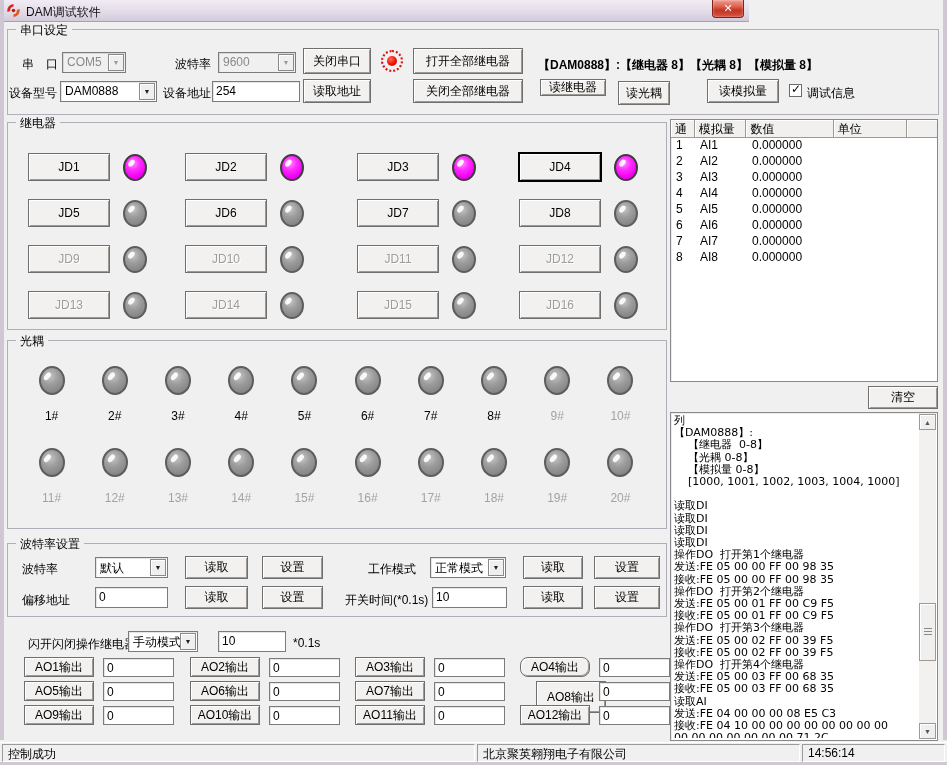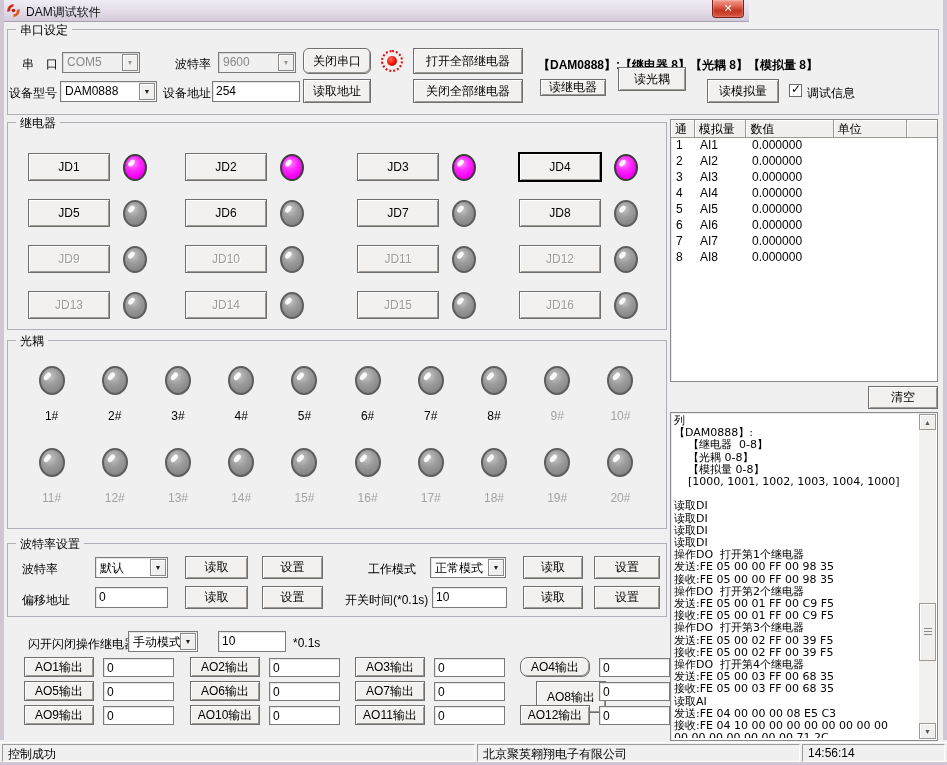--- a/index.html
+++ b/index.html
@@ -126,45 +126,45 @@
     </div>
   </div>
   <div class="frame-strip fs-left"></div>
   <div class="frame-strip fs-right"></div>
   <div class="frame-strip fs-bottom"></div>
 
   <div class="gb" style="left:7px;top:29px;width:932px;height:86px;">
     <span class="gb-legend">串口设定</span>
   </div>
   <span class="lbl" style="left:22px;top:56px;">串　口</span>
-  <div class="combo gray" style="left:62px;top:52px;width:78px;height:21px;">
+  <div class="combo gray" style="left:62px;top:52px;width:64px;height:21px;">
     <span class="val">COM5</span>
     <span class="arrow">▼</span>
   </div>
   <span class="lbl" style="left:175px;top:56px;">波特率</span>
   <div class="combo gray" style="left:218px;top:52px;width:78px;height:21px;">
     <span class="val">9600</span>
     <span class="arrow">▼</span>
   </div>
-  <div class="btn" style="left:303px;top:48px;width:68px;height:26px;border-radius:6px;">关闭串口</div>
+  <div class="btn" style="left:303px;top:48px;width:68px;height:26px;">关闭串口</div>
   <span class="led-red" style="left:381px;top:50px;"></span>
   <div class="btn" style="left:413px;top:48px;width:110px;height:26px;">打开全部继电器</div>
   <span class="lbl bold" style="left:538px;top:57px;">【DAM0888】:【继电器  8】【光耦 8】【模拟量 8】</span>
 
   <span class="lbl" style="left:9px;top:85px;">设备型号</span>
   <div class="combo" style="left:60px;top:81px;width:97px;height:21px;">
     <span class="val">DAM0888</span>
     <span class="arrow">▼</span>
   </div>
   <span class="lbl" style="left:163px;top:85px;">设备地址</span>
   <div class="input" style="left:212px;top:81px;width:88px;height:21px;">254</div>
   <div class="btn" style="left:303px;top:79px;width:68px;height:24px;">读取地址</div>
   <div class="btn" style="left:413px;top:79px;width:110px;height:24px;">关闭全部继电器</div>
   <div class="btn" style="left:540px;top:79px;width:66px;height:17px;">读继电器</div>
-  <div class="btn" style="left:618px;top:67px;width:68px;height:24px;text-align:right;">读光耦</div>
+  <div class="btn" style="left:618px;top:81px;width:52px;height:24px;text-align:right;">读光耦</div>
   <div class="btn" style="left:707px;top:79px;width:72px;height:24px;">读模拟量</div>
   <span class="checkbox" style="left:789px;top:84px;">
     <span class="mark">✓</span>
   </span>
   <span class="lbl" style="left:807px;top:85px;">调试信息</span>
 
   <div class="gb" style="left:7px;top:122px;width:660px;height:208px;">
     <span class="gb-legend">继电器</span>
   </div>
   <div id="relay-grid">

